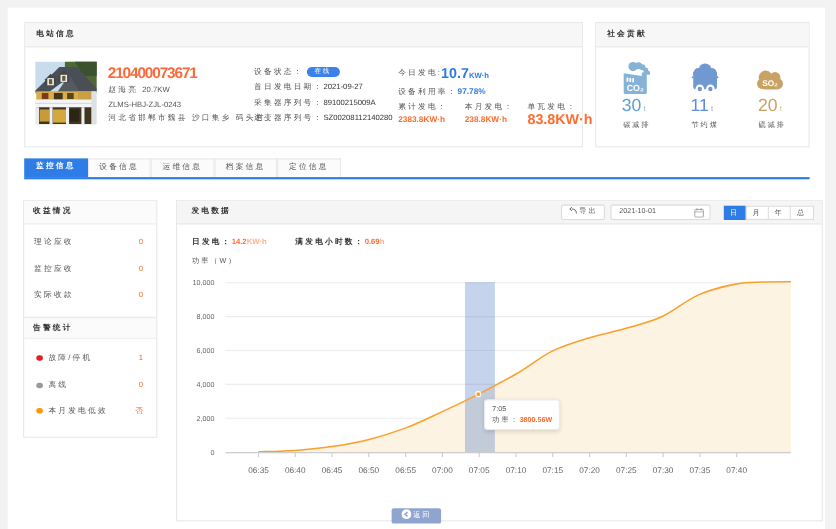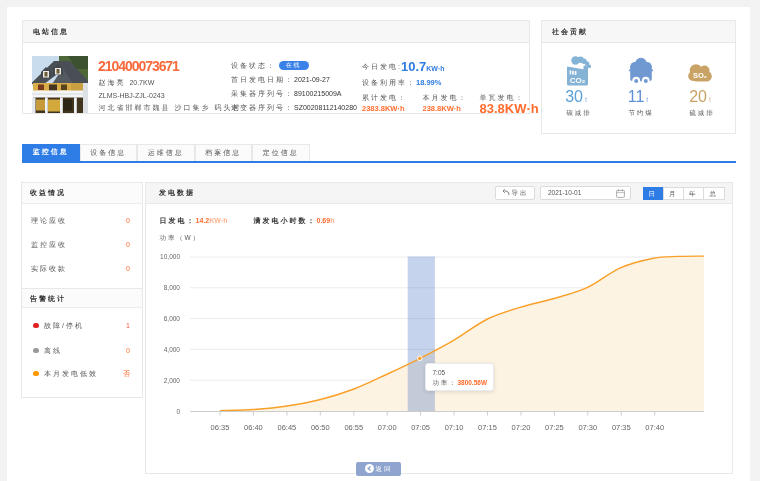--- a/index.html
+++ b/index.html
@@ -10,21 +10,21 @@
 .card{position:absolute;background:#fff;border:1px solid #e8e8e8}
 .chead{height:22px;background:#f7f7f7;border-bottom:1px solid #e8e8e8;line-height:21px;padding-left:10px;font-weight:bold;color:#333;font-size:7px}
 .org{color:#ff6c2e}
 .blue{color:#2e7ce0}
 </style></head>
 <body>
 <div class="a" style="left:0;top:0;width:760px;height:7px;background:#f2f2f2"></div>
 <div class="a" style="left:0;top:0;width:7px;height:481px;background:#f2f2f2"></div>
 <div class="a" style="left:750px;top:0;width:10px;height:481px;background:#f3f3f3"></div>
 
-<div class="card" style="left:22px;top:20px;width:508px;height:94px">
+<div class="card" style="left:22px;top:20px;width:508px;height:114px">
 <div class="chead"><span class="k">电站信息</span></div>
 <svg class="a" style="left:9px;top:35px" width="56" height="57" viewBox="0 0 56 57">
 <rect width="56" height="30" fill="#c8dcee"></rect>
 <path d="M27,0 H56 V26 H42 L27,8 Z" fill="#4e6737"></path>
 <path d="M36,0 H56 V13 H44 Z" fill="#3c512f"></path>
 <polygon points="0,26.5 22,5 38,5 56,25 56,28 39,28 31,14 12,28 0,28" fill="#4a4f55"></polygon>
 <polygon points="31,12 41,28 20,28" fill="#545a60"></polygon>
 <polygon points="9,16 14,11 19,16 19,21.5 9,21.5" fill="#42474d"></polygon>
 <rect x="11" y="15" width="6" height="6.5" fill="#efece5"></rect>
       <rect x="12.5" y="16" width="3" height="4.5" fill="#6b5a35"></rect>
@@ -52,21 +52,21 @@
 <div class="a" style="left:75.5px;top:56px;line-height:12px;color:#555"><span class="k">赵海亮</span>&nbsp;&nbsp;20.7KW</div>
 <div class="a" style="left:75.5px;top:68.5px;line-height:12px;color:#555">ZLMS-HBJ-ZJL-0243</div>
 <div class="a" style="left:75.5px;top:80.5px;line-height:12px;color:#555"><span class="k">河北省邯郸市魏县 沙口集乡 码头村</span></div>
 <div class="a" style="left:208px;top:38.8px;line-height:12px"><span class="k">设备状态：</span></div>
 <div class="a" style="left:255.5px;top:39.5px;width:30px;height:9.5px;border-radius:5px;background:#3b82e8;color:#fff;font-size:6px;text-align:center;line-height:9.5px"><span style="letter-spacing:1.7px">在线</span></div>
 <div class="a" style="left:208px;top:53px;line-height:12px"><span class="k">首日发电日期：</span><span style="color:#333">2021-09-27</span></div>
 <div class="a" style="left:208px;top:67px;line-height:12px"><span class="k">采集器序列号：</span><span style="color:#333">89100215009A</span></div>
 <div class="a" style="left:208px;top:81px;line-height:12px"><span class="k">逆变器序列号：</span><span style="color:#333">SZ00208112140280</span></div>
 <div class="a" style="left:339px;top:39.5px;line-height:12px"><span class="k">今日发电</span>:</div>
 <div class="a" style="left:378px;top:39.2px;font-size:13px;line-height:13px;font-weight:bold;color:#2e7ce0">10.7<span style="font-size:7px">KW·h</span></div>
-<div class="a" style="left:339px;top:55.8px;line-height:12px"><span class="k">设备利用率：</span><span class="blue" style="font-size:7.5px;font-weight:bold">18.99%</span></div>
+<div class="a" style="left:339px;top:55.8px;line-height:12px"><span class="k">设备利用率：</span><span class="blue" style="font-size:7.5px;font-weight:bold">97.78%</span></div>
 <div class="a" style="left:339px;top:71.3px;line-height:12px"><span class="k">累计发电：</span></div>
 <div class="a" style="left:399.5px;top:71.3px;line-height:12px"><span class="k">本月发电：</span></div>
 <div class="a" style="left:456.5px;top:71.3px;line-height:12px"><span class="k">单瓦发电：</span></div>
 <div class="a org" style="left:339px;top:82.3px;line-height:12px;font-size:7.5px;font-weight:bold">2383.8KW·h</div>
 <div class="a org" style="left:399.5px;top:82.3px;line-height:12px;font-size:7.5px;font-weight:bold">238.8KW·h</div>
 <div class="a org" style="left:456.5px;top:82.3px;line-height:12px;font-size:13px;font-weight:bold">83.8KW·h</div>
 </div>
 
 <div class="card" style="left:541px;top:20px;width:195px;height:114px">
 <div class="chead"><span class="k">社会贡献</span></div>
@@ -130,21 +130,21 @@
 <div class="a" style="left:22px;top:136.6px;line-height:12px"><span class="k">故障/停机</span></div>
     <div class="a" style="right:12px;top:136.6px;line-height:12px;color:#f25a3c">1</div>
 <div class="a" style="left:11px;top:164.7px;width:5.6px;height:5.6px;border-radius:50%;background:#999"></div>
 <div class="a" style="left:22px;top:161.5px;line-height:12px"><span class="k">离线</span></div>
     <div class="a org" style="right:12px;top:161.5px;line-height:12px">0</div>
 <div class="a" style="left:11px;top:187.9px;width:5.6px;height:5.6px;border-radius:50%;background:#ff9800"></div>
 <div class="a" style="left:22px;top:184.7px;line-height:12px"><span class="k">本月发电低效</span></div>
     <div class="a org" style="right:12px;top:184.7px;line-height:12px"><span class="k" style="letter-spacing:0">否</span></div>
 </div>
 
-<div class="card" style="left:145px;top:182px;width:588px;height:292px">
+<div class="card" style="left:160px;top:182px;width:588px;height:292px">
 <div class="a" style="left:0;top:0;width:586px;height:21px;background:#f5f5f5;border-bottom:1px solid #e8e8e8;line-height:20px;padding-left:13px;font-weight:bold;color:#333"><span class="k">发电数据</span></div>
 <div class="a" style="left:349px;top:2.5px;width:40px;height:14.5px;background:#fff;border:1px solid #dcdcdc;border-radius:2px;line-height:12.5px;text-align:center;font-size:6.5px;color:#666">
 <svg width="8" height="7" viewBox="0 0 8 7" style="vertical-align:-1px">
         <path d="M7,6 C7,3.2 5.5,2 3,2 M3,0.4 L1,2 L3,3.6" stroke="#666" stroke-width="0.9" fill="none"></path>
       </svg> <span class="k6">导出</span></div>
 <div class="a" style="left:394px;top:2.5px;width:91px;height:14.5px;background:#fff;border:1px solid #dcdcdc;border-radius:2px;line-height:12.5px;font-size:6.5px;color:#555;padding-left:7px">2021-10-01
 <svg width="9" height="9" viewBox="0 0 9 9" style="position:absolute;right:5px;top:2.5px">
         <rect x="0.6" y="1.4" width="7.8" height="7" rx="0.8" fill="none" stroke="#999" stroke-width="0.8"></rect>
         <line x1="2.6" y1="0.3" x2="2.6" y2="2.4" stroke="#999" stroke-width="0.8"></line>
         <line x1="6.4" y1="0.3" x2="6.4" y2="2.4" stroke="#999" stroke-width="0.8"></line>

